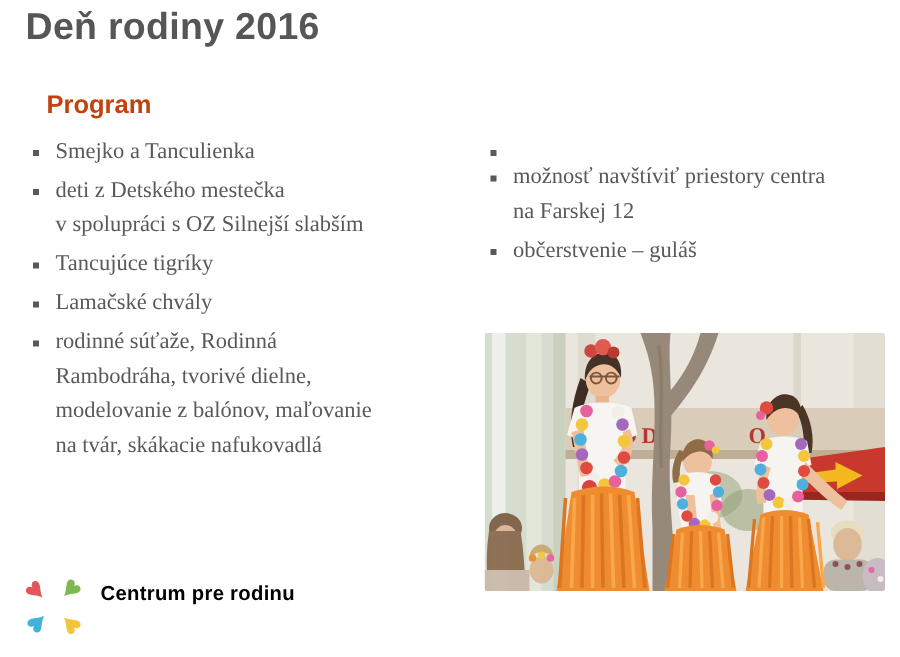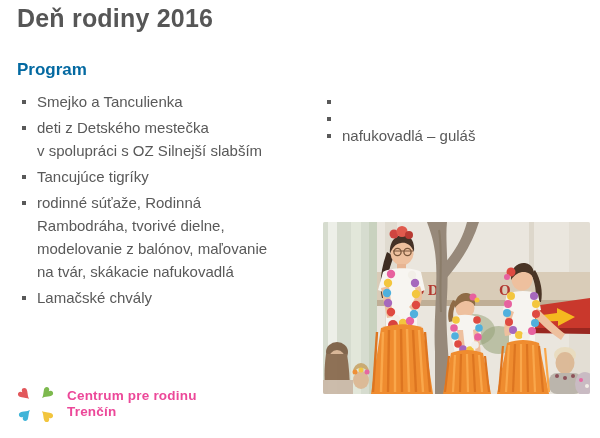--- a/index.html
+++ b/index.html
@@ -14,21 +14,21 @@
   .title{
     position:absolute;left:17px;top:4px;margin:0;
     font-size:25px;font-weight:700;letter-spacing:0.2px;
   }
   .program-heading{
     position:absolute;left:17px;top:60px;margin:0;
     font-size:17px;font-weight:700;
   }
   .program-list{
     position:absolute;top:90px;margin:0;padding:0;list-style:none;
-    font-size:15px;line-height:23px;
+    font-size:15px;line-height:23px;font-family:Liberation Serif, serif;
   }
   .program-list.left{left:20px;width:300px;}
   .program-list.right{left:325px;width:272px;}
   .program-list li{display:flex;margin-bottom:3px;}
   .bullet{
     flex:none;width:4px;height:4px;background:#595959;
     margin:10px 11px 0 2px;
   }
   .photo{
     position:absolute;left:323px;top:222px;width:267px;height:172px;
@@ -52,55 +52,56 @@
     font-size:13.5px;font-weight:700;line-height:16px;letter-spacing:0.2px;
   }
 </style>
 </head>
 <body>
 
 <div class="slide">
 
   <h1 class="title" style="color: rgb(86, 86, 86);">Deň rodiny 2016</h1>
 
-  <h2 class="program-heading" style="color: #0369a1;">Program</h2>
+  <h2 class="program-heading" style="color: #c2410c; margin-left: 14px;">Program</h2>
 
   <ul class="program-list left">
       <li>
         <span class="bullet"></span>
         <span class="item-text">Smejko a Tanculienka</span>
       </li>
       <li>
         <span class="bullet"></span>
         <span class="item-text">deti z Detského mestečka<br>v spolupráci s OZ Silnejší slabším</span>
       </li>
       <li>
         <span class="bullet"></span>
         <span class="item-text">Tancujúce tigríky</span>
       </li>
       <li>
         <span class="bullet"></span>
+        <span class="item-text">Lamačské chvály</span>
+      </li>
+      <li>
+        <span class="bullet"></span>
         <span class="item-text">rodinné súťaže, Rodinná<br>Rambodráha, tvorivé dielne,<br>modelovanie z balónov, maľovanie<br>na tvár, skákacie nafukovadlá</span>
       </li>
-      <li>
-        <span class="bullet"></span>
-        <span class="item-text">Lamačské chvály</span>
-      </li>
     </ul>
 
   <ul class="program-list right">
       <li>
         <span class="bullet"></span>
       </li>
       <li>
         <span class="bullet"></span>
-      </li>
-      <li>
-        <span class="bullet"></span>
-        <span class="item-text">nafukovadlá – guláš</span>
+        <span class="item-text">možnosť navštíviť priestory centra<br>na Farskej 12</span>
+      </li>
+      <li>
+        <span class="bullet"></span>
+        <span class="item-text">občerstvenie – guláš</span>
       </li>
     </ul>
 
   <figure class="photo" role="img" aria-label="Tri dievčatá v havajských kostýmoch – biele tričká, farebné kvetinové vence a oranžové sukne – tancujú pred budovou, v pozadí strom, červená markíza so žltou šípkou a diváci">
     <svg width="267" height="172" viewBox="0 0 267 172" preserveAspectRatio="none">
 
       <rect width="267" height="172" fill="#eae6de"></rect>
       <rect x="0" width="54" height="172" fill="#d6dccf"></rect>
       <rect x="5" width="9" height="172" fill="#edefe8"></rect>
       <rect x="28" width="10" height="172" fill="#e2e7da"></rect>
@@ -265,19 +266,18 @@
     </svg>
   </figure>
 
   <div class="logo">
     <div class="hearts">
       <span class="heart tl" style="color: rgb(226, 87, 91);">♥</span>
       <span class="heart tr" style="color: rgb(125, 185, 78);">♥</span>
       <span class="heart bl" style="color: rgb(63, 180, 216);">♥</span>
       <span class="heart br" style="color: rgb(242, 197, 61);">♥</span>
     </div>
-    <div class="logo-text" style="color: #ec4899;">
+    <div class="logo-text" style="color: #000000;">
       <div>Centrum pre rodinu</div>
-      <div>Trenčín</div>
     </div>
   </div>
 
 </div>
 
 </body></html>

